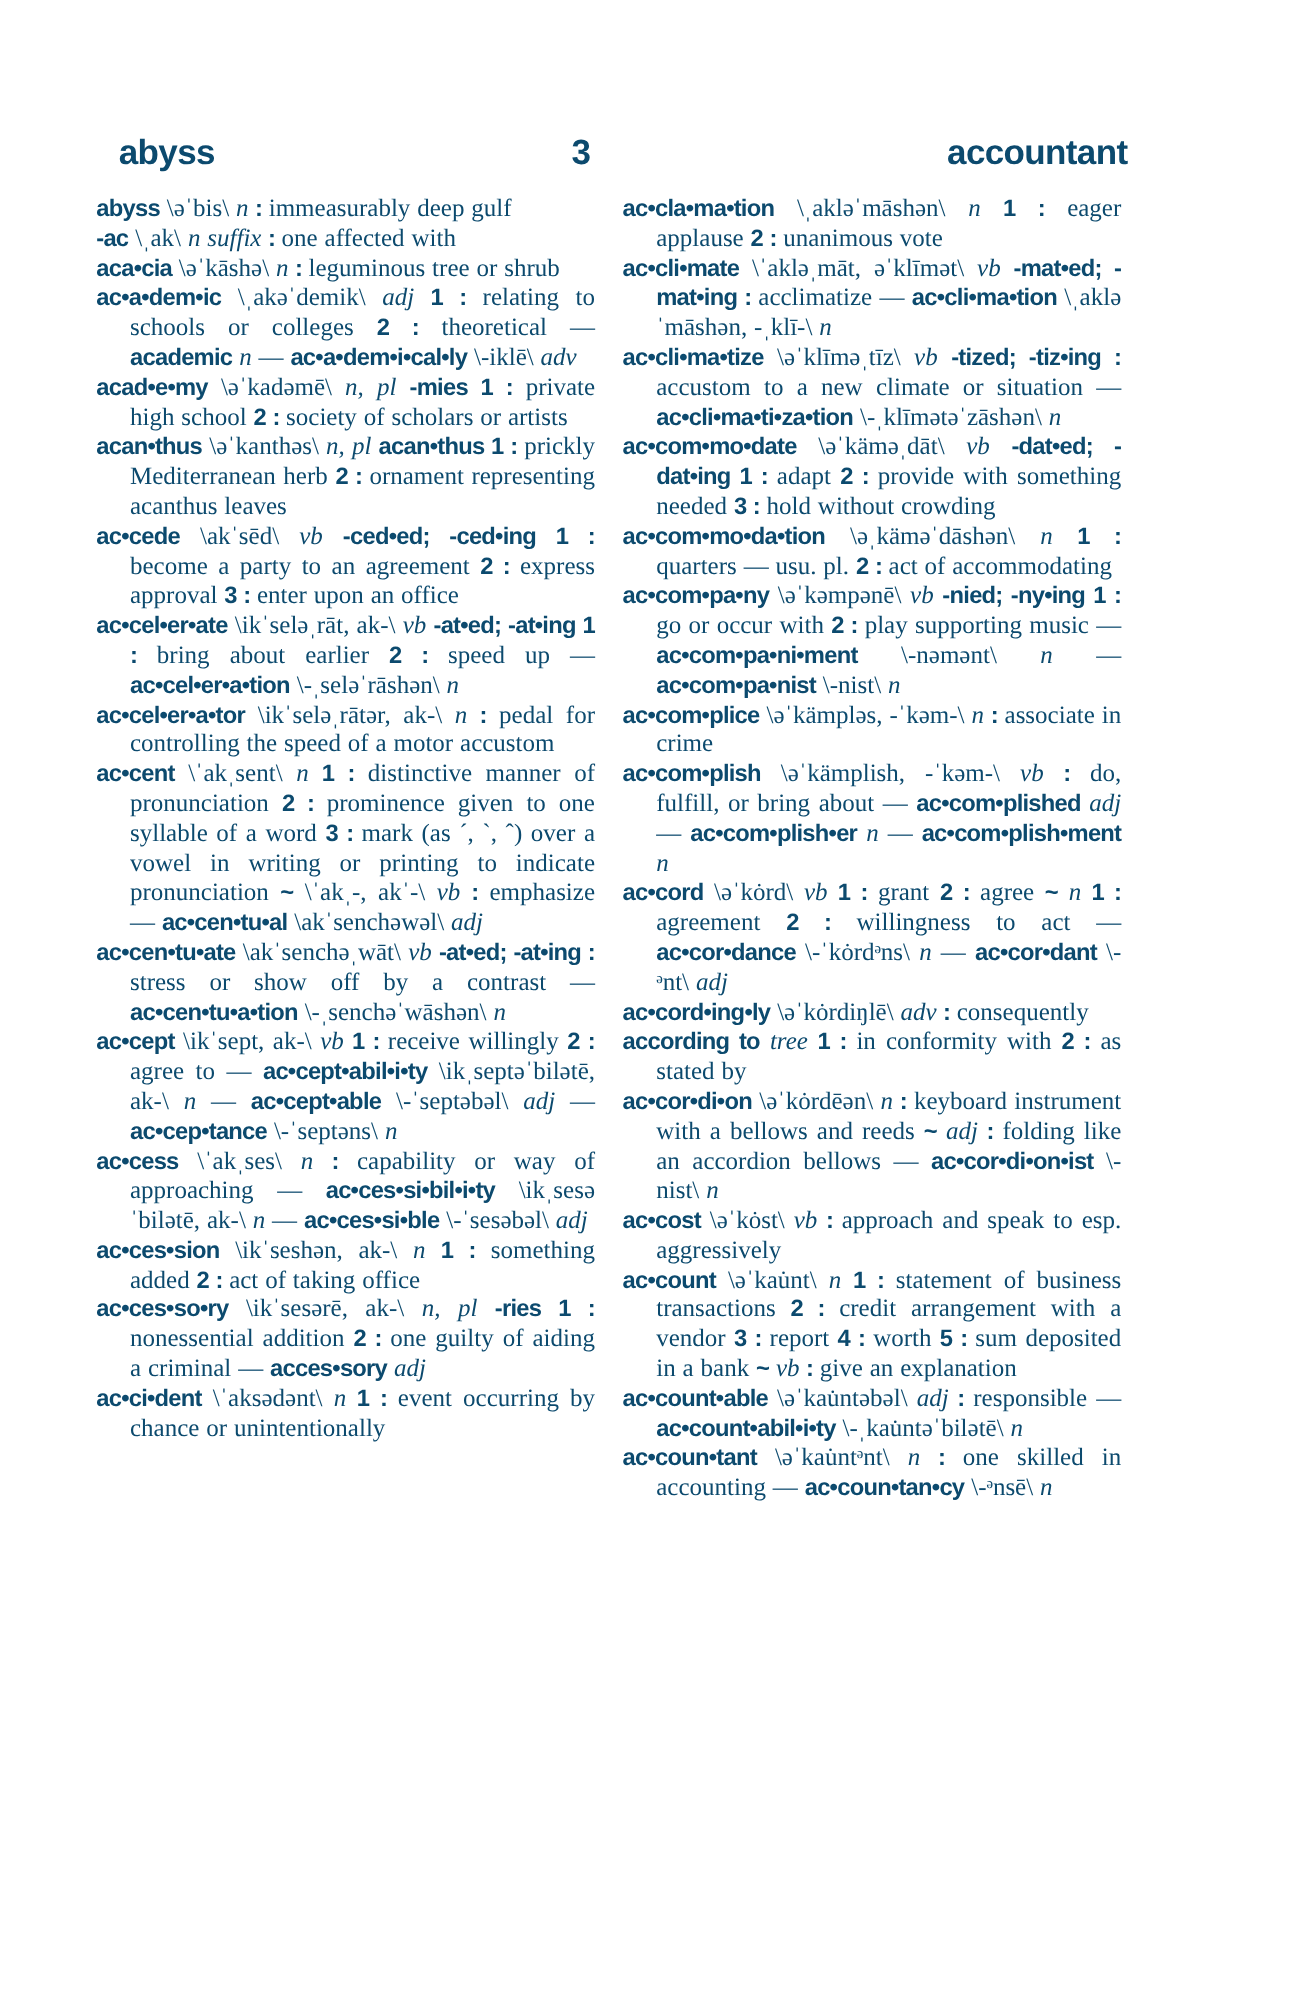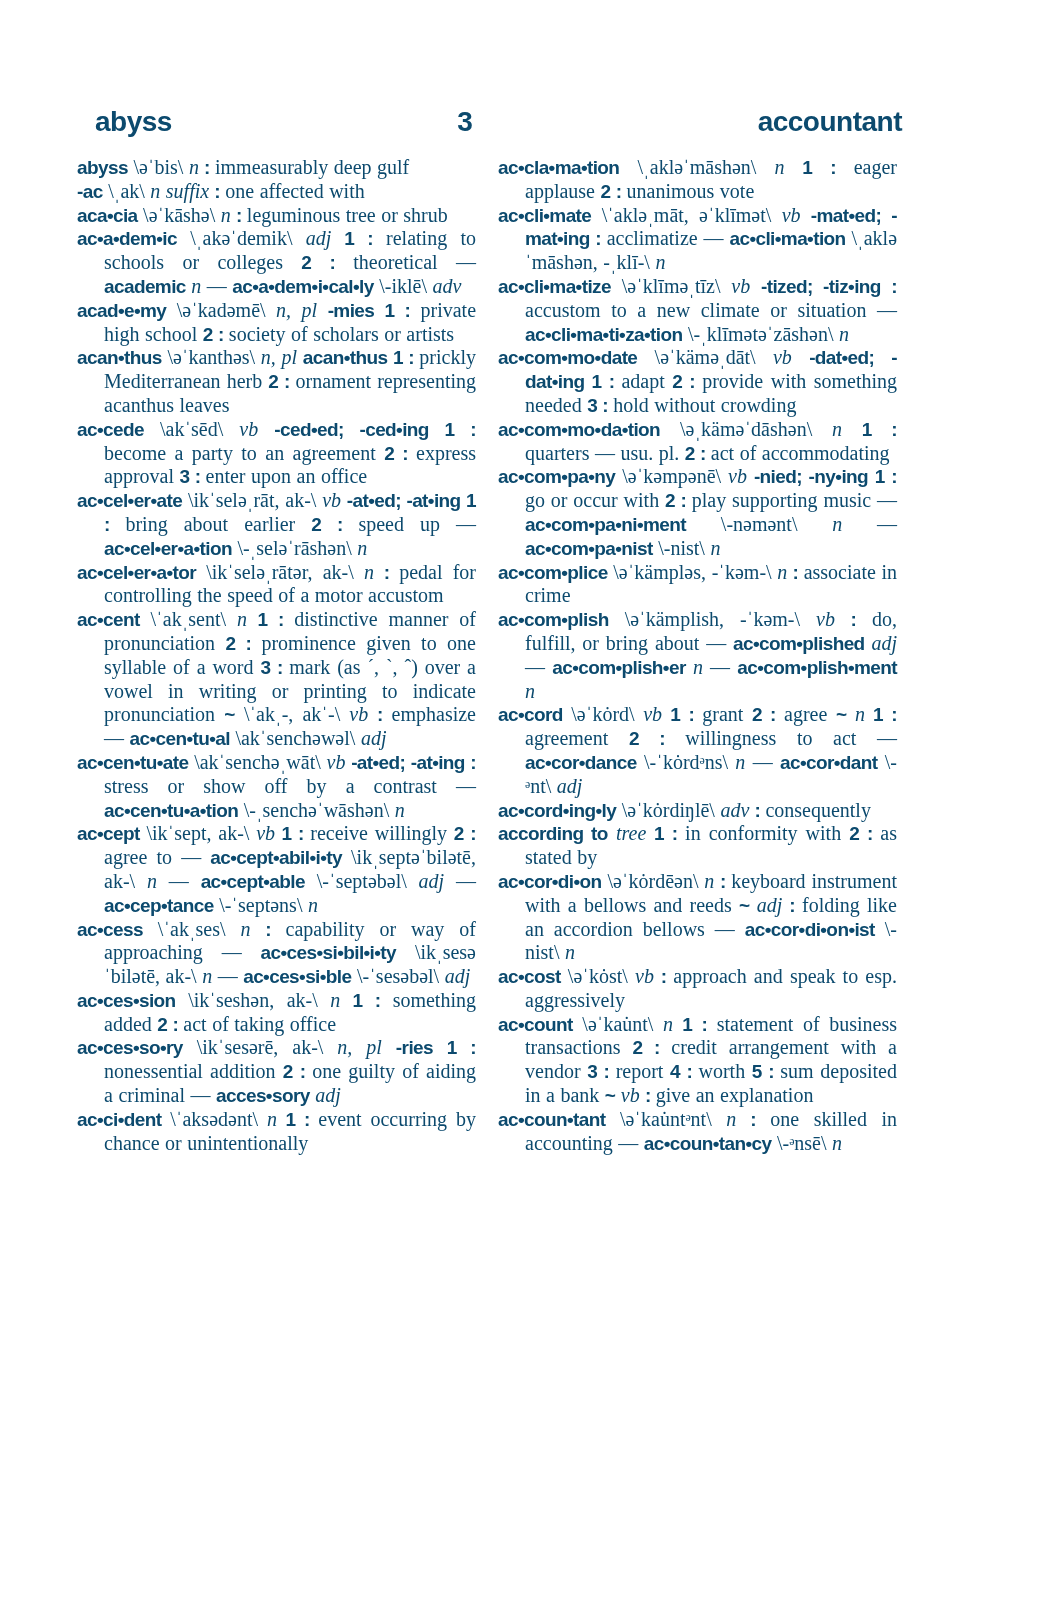--- a/index.html
+++ b/index.html
@@ -90,16 +90,17 @@
         <p class="entry"><span class="seg-b">ac•com•mo•da•tion</span><span class="seg-r"> \əˌkäməˈdāshən\ </span><span class="seg-i">n</span><span class="seg-b"> 1 : </span><span class="seg-r">quarters — usu. pl. </span><span class="seg-b">2 : </span><span class="seg-r">act of accommodating</span></p>
         <p class="entry"><span class="seg-b">ac•com•pa•ny</span><span class="seg-r"> \əˈkəmpənē\ </span><span class="seg-i">vb</span><span class="seg-r"> </span><span class="seg-b">-nied; -ny•ing</span><span class="seg-b"> 1 : </span><span class="seg-r">go or occur with </span><span class="seg-b">2 : </span><span class="seg-r">play supporting music — </span><span class="seg-b">ac•com•pa•ni•ment</span><span class="seg-r"> \-nəmənt\ </span><span class="seg-i">n</span><span class="seg-r"> — </span><span class="seg-b">ac•com•pa•nist</span><span class="seg-r"> \-nist\ </span><span class="seg-i">n</span></p>
         <p class="entry"><span class="seg-b">ac•com•plice</span><span class="seg-r"> \əˈkämpləs, -ˈkəm-\ </span><span class="seg-i">n</span><span class="seg-b"> : </span><span class="seg-r">associate in crime</span></p>
         <p class="entry"><span class="seg-b">ac•com•plish</span><span class="seg-r"> \əˈkämplish, -ˈkəm-\ </span><span class="seg-i">vb</span><span class="seg-b"> : </span><span class="seg-r">do, fulfill, or bring about — </span><span class="seg-b">ac•com•plished</span><span class="seg-r"> </span><span class="seg-i">adj</span><span class="seg-r"> — </span><span class="seg-b">ac•com•plish•er</span><span class="seg-r"> </span><span class="seg-i">n</span><span class="seg-r"> — </span><span class="seg-b">ac•com•plish•ment</span><span class="seg-r"> </span><span class="seg-i">n</span></p>
         <p class="entry"><span class="seg-b">ac•cord</span><span class="seg-r"> \əˈkȯrd\ </span><span class="seg-i">vb</span><span class="seg-b"> 1 : </span><span class="seg-r">grant </span><span class="seg-b">2 : </span><span class="seg-r">agree </span><span class="seg-b">~</span><span class="seg-r"> </span><span class="seg-i">n</span><span class="seg-b"> 1 : </span><span class="seg-r">agreement </span><span class="seg-b">2 : </span><span class="seg-r">willingness to act — </span><span class="seg-b">ac•cor•dance</span><span class="seg-r"> \-ˈkȯrdᵊns\ </span><span class="seg-i">n</span><span class="seg-r"> — </span><span class="seg-b">ac•cor•dant</span><span class="seg-r"> \-ᵊnt\ </span><span class="seg-i">adj</span></p>
         <p class="entry"><span class="seg-b">ac•cord•ing•ly</span><span class="seg-r"> \əˈkȯrdiŋlē\ </span><span class="seg-i">adv</span><span class="seg-b"> : </span><span class="seg-r">consequently</span></p>
         <p class="entry"><span class="seg-b">according to</span><span class="seg-r"> </span><span class="seg-i">tree</span><span class="seg-b"> 1 : </span><span class="seg-r">in conformity with </span><span class="seg-b">2 : </span><span class="seg-r">as stated by</span></p>
         <p class="entry"><span class="seg-b">ac•cor•di•on</span><span class="seg-r"> \əˈkȯrdēən\ </span><span class="seg-i">n</span><span class="seg-b"> : </span><span class="seg-r">keyboard instrument with a bellows and reeds </span><span class="seg-b">~</span><span class="seg-r"> </span><span class="seg-i">adj</span><span class="seg-b"> : </span><span class="seg-r">folding like an accordion bellows — </span><span class="seg-b">ac•cor•di•on•ist</span><span class="seg-r"> \-nist\ </span><span class="seg-i">n</span></p>
         <p class="entry"><span class="seg-b">ac•cost</span><span class="seg-r"> \əˈkȯst\ </span><span class="seg-i">vb</span><span class="seg-b"> : </span><span class="seg-r">approach and speak to esp. aggressively</span></p>
         <p class="entry"><span class="seg-b">ac•count</span><span class="seg-r"> \əˈkau̇nt\ </span><span class="seg-i">n</span><span class="seg-b"> 1 : </span><span class="seg-r">statement of business transactions </span><span class="seg-b">2 : </span><span class="seg-r">credit arrangement with a vendor </span><span class="seg-b">3 : </span><span class="seg-r">report </span><span class="seg-b">4 : </span><span class="seg-r">worth </span><span class="seg-b">5 : </span><span class="seg-r">sum deposited in a bank </span><span class="seg-b">~</span><span class="seg-r"> </span><span class="seg-i">vb</span><span class="seg-b"> : </span><span class="seg-r">give an explanation</span></p>
+        <p class="entry"><span class="seg-b">ac•count•able</span><span class="seg-r"> \əˈkau̇ntəbəl\ </span><span class="seg-i">adj</span><span class="seg-b"> : </span><span class="seg-r">responsible — </span><span class="seg-b">ac•count•abil•i•ty</span><span class="seg-r"> \-ˌkau̇ntəˈbilətē\ </span><span class="seg-i">n</span></p>
         <p class="entry"><span class="seg-b">ac•coun•tant</span><span class="seg-r"> \əˈkau̇ntᵊnt\ </span><span class="seg-i">n</span><span class="seg-b"> : </span><span class="seg-r">one skilled in accounting — </span><span class="seg-b">ac•coun•tan•cy</span><span class="seg-r"> \-ᵊnsē\ </span><span class="seg-i">n</span></p>
       </div>
   </div>
 </div>
 
 </body></html>

